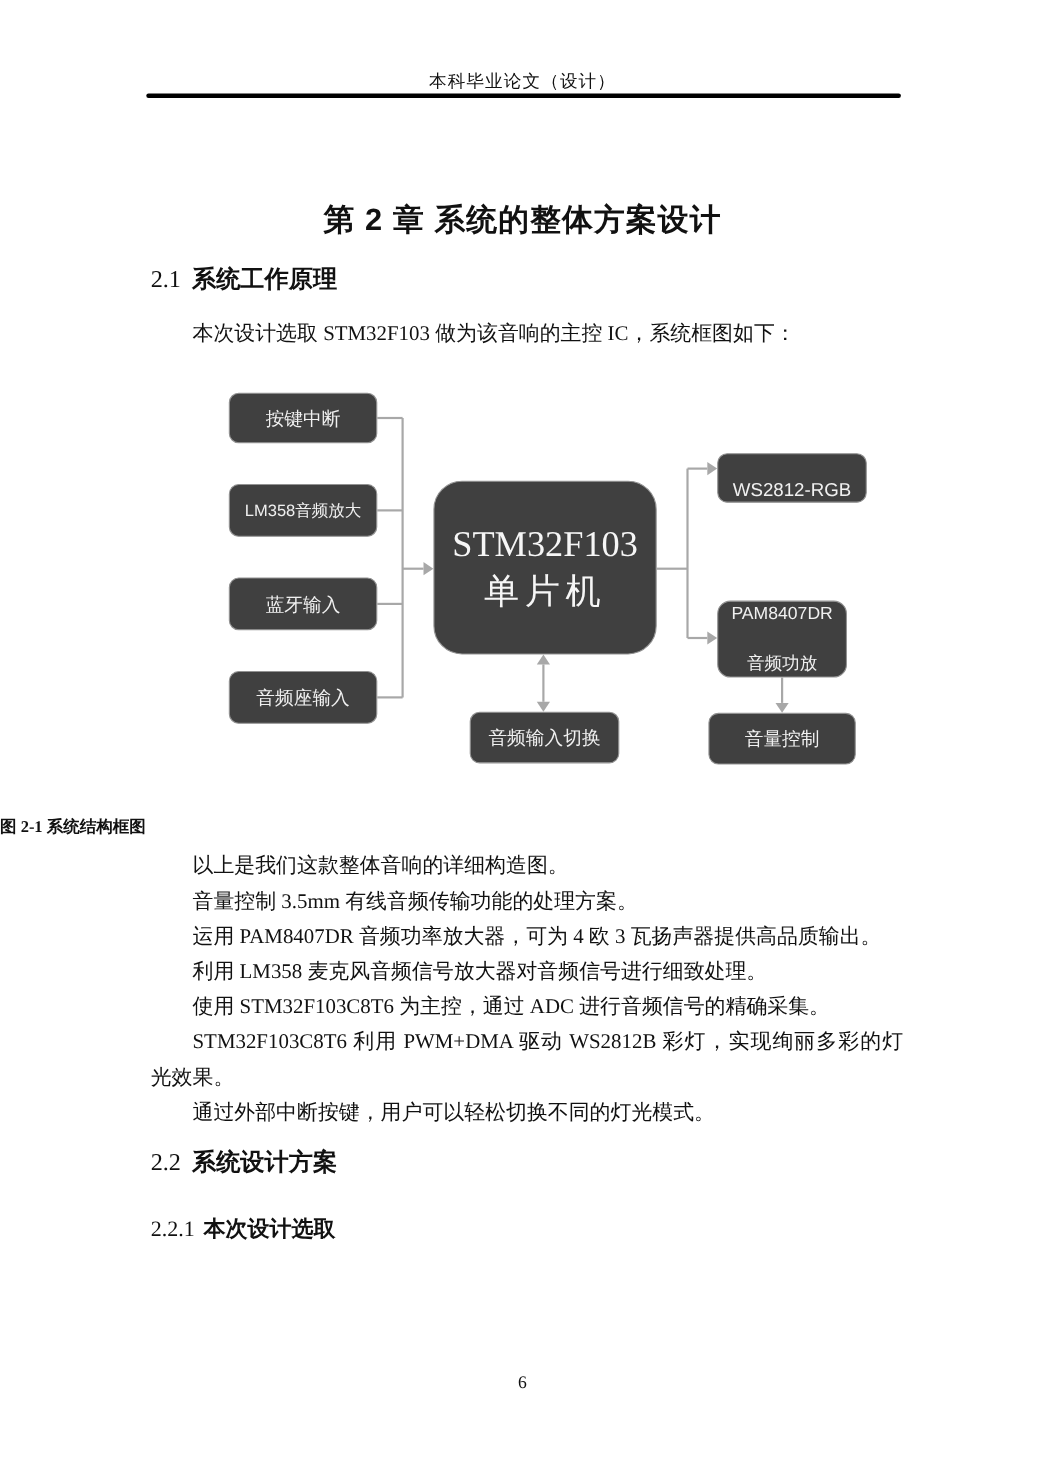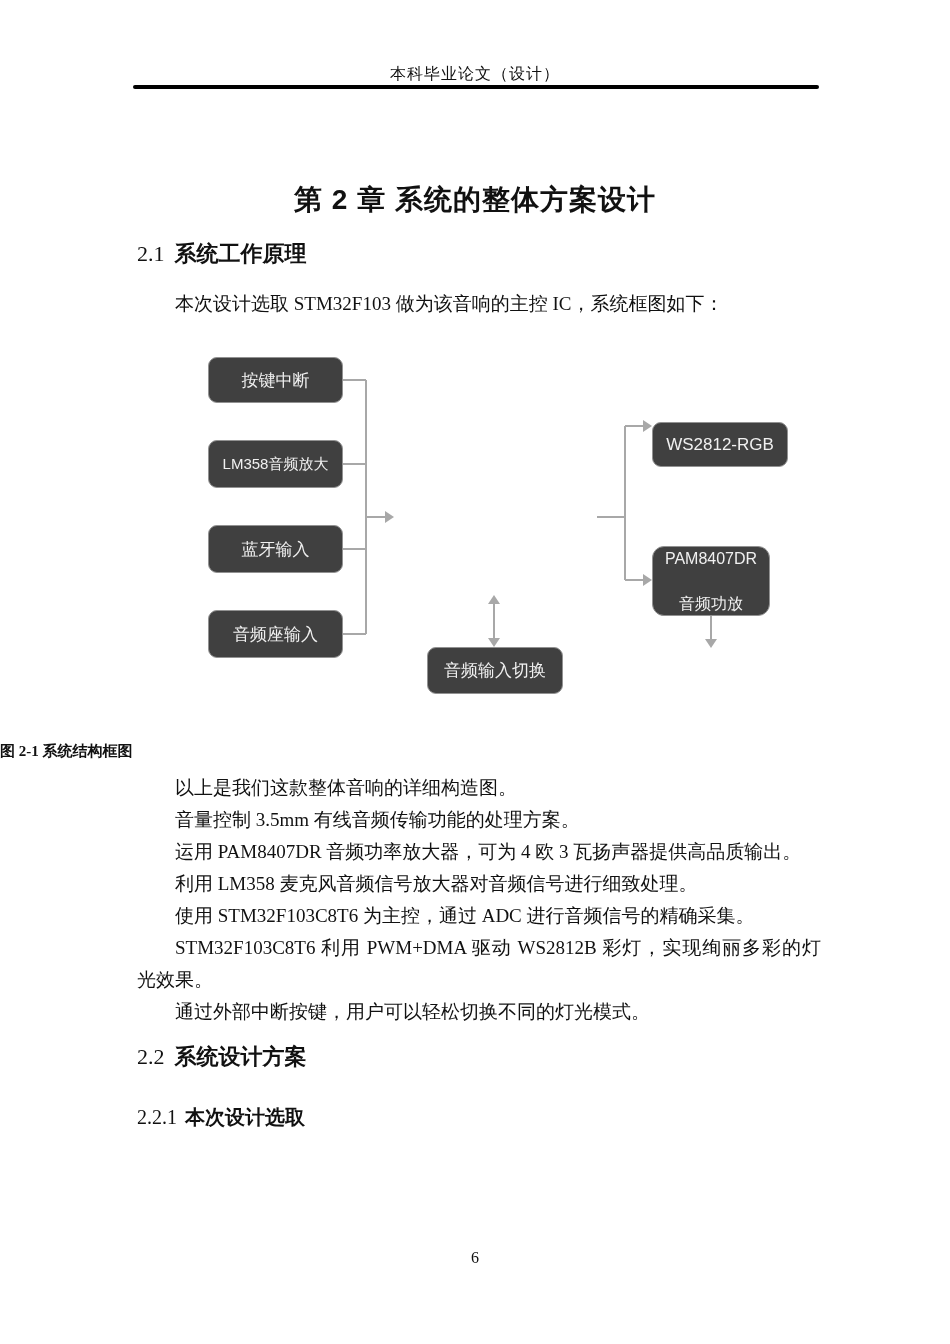--- a/index.html
+++ b/index.html
@@ -127,30 +127,37 @@
   </div>
 
   <div class="dbox" style="left:208px;top:525px;width:135px;height:48px;">
     <span>蓝牙输入</span>
   </div>
 
   <div class="dbox" style="left:208px;top:610px;width:135px;height:48px;">
     <span>音频座输入</span>
   </div>
 
+  <div class="dbox dbox-mcu" style="left:394px;top:437px;width:203px;height:158px;">
+    <span class="mcu-l1">STM32F103</span>
+    <span class="mcu-l2">单片机</span>
+  </div>
 
-  <div class="dbox" style="left:652px;top:422px;width:136px;height:45px;">
+  <div class="dbox" style="left:652px;top:412px;width:136px;height:45px;align-items:flex-end;">
     <span>WS2812-RGB</span>
   </div>
 
   <div class="dbox dbox-pam" style="left:652px;top:546px;width:118px;height:70px;">
     <span>PAM8407DR</span>
     <span>音频功放</span>
   </div>
 
+  <div class="dbox" style="left:644px;top:648px;width:134px;height:47px;">
+    <span>音量控制</span>
+  </div>
 
   <div class="dbox" style="left:427px;top:647px;width:136px;height:47px;">
     <span>音频输入切换</span>
   </div>
 
   <div class="abs caption">图 2-1 系统结构框图</div>
 
   <div class="abs bodytext paragraphs">
     <p>以上是我们这款整体音响的详细构造图。</p>
     <p>音量控制 3.5mm 有线音频传输功能的处理方案。</p>

